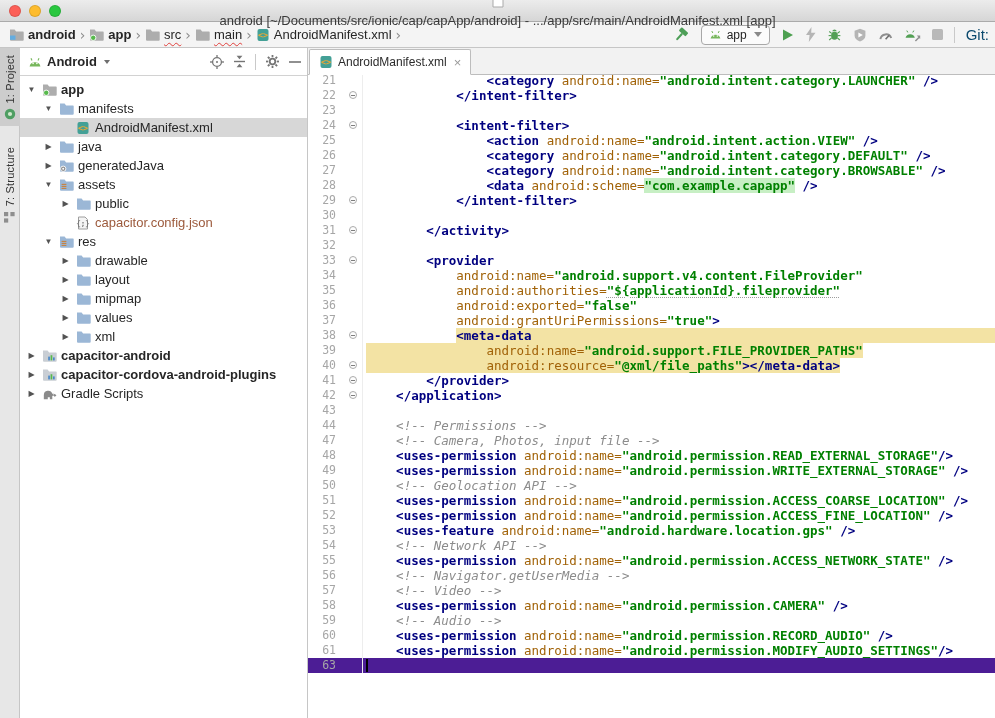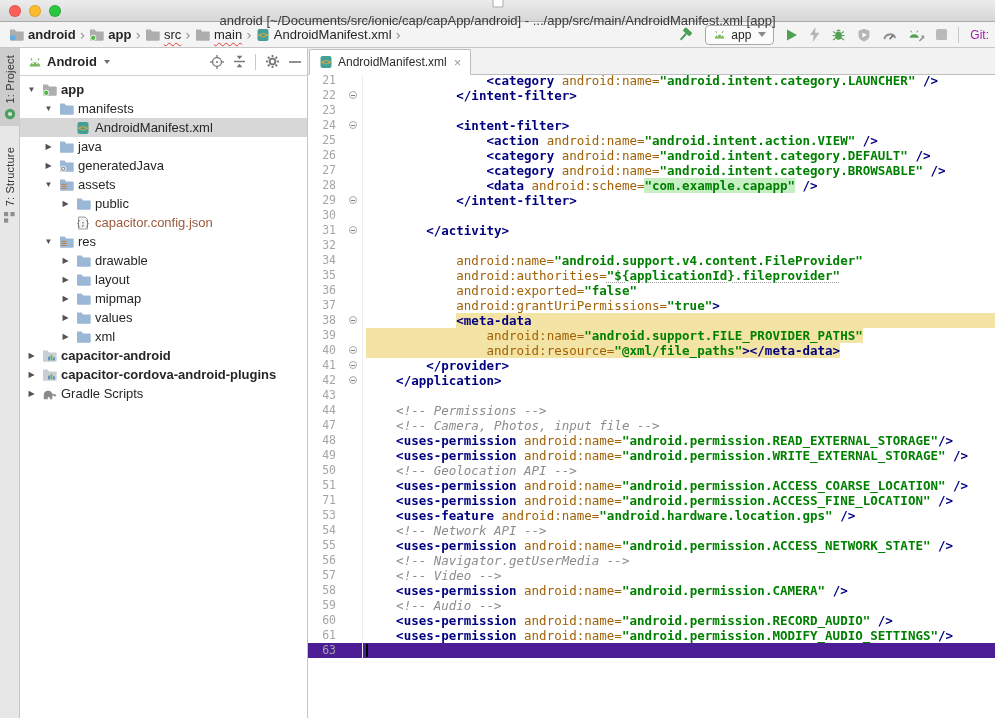--- a/index.html
+++ b/index.html
@@ -19,21 +19,21 @@
   .crumb { display:flex; align-items:center; gap:4px; padding:1px 3px; cursor:default; }
   .crumb .lbl.b { font-weight:bold; }
   .crumb .lbl.sq { text-decoration:underline wavy #E0403C; text-decoration-thickness:1px; text-underline-offset:3px; }
   .csep { color:#8E8E8E; font-size:14px; padding:0 1px; font-family:"DejaVu Sans",sans-serif; }
   .nav-right { margin-left:auto; display:flex; align-items:center; gap:11px; padding-right:2px; }
   .tbtn { display:flex; align-items:center; justify-content:center; }
   .run-chip { display:flex; align-items:center; gap:5px; border:1px solid #A8A8A8; border-radius:4px;
     background:#FBFBFB; height:20px; padding:0 7px; font-size:12px; color:#262626; }
   .chev { width:0; height:0; border-left:4px solid transparent; border-right:4px solid transparent; border-top:5px solid #8A8A8A; margin-left:2px; }
   .vsep { width:1px; height:16px; background:#C9C9C9; }
-  .git-lbl { font-size:12px; color:#a21caf; }
+  .git-lbl { font-size:15px; color:#0c4a6e; }
 
   
   .main { display:flex; height:670px; }
 
   .strip { width:20px; background:#E7E7E7; border-right:1px solid #C6C6C6; display:flex; flex-direction:column; align-items:center; }
   .strip-btn { display:flex; flex-direction:column; align-items:center; gap:5px; padding:7px 0 6px; width:20px; }
   .strip-btn.active { background:#CDCDCD; }
   .strip-btn .vlabel { writing-mode:vertical-rl; transform:rotate(180deg); font-size:11px; color:#333; letter-spacing:.2px; }
   .strip-btn + .strip-btn { margin-top:14px; }
 
@@ -585,20 +585,29 @@
           </span>
         </div>
         <div class="cl">
           <span class="ln">32</span>
           <span class="fold"></span>
           <span class="txt">
             <span class="seg"></span>
           </span>
         </div>
         <div class="cl">
+          <span class="ln">33</span>
+          <span class="fold">
+            <span class="fm"></span>
+          </span>
+          <span class="txt">
+            <span class="seg">        <span class="tk-tag">&lt;provider</span></span>
+          </span>
+        </div>
+        <div class="cl">
           <span class="ln">34</span>
           <span class="fold"></span>
           <span class="txt">
             <span class="seg">            <span class="tk-attr">android:name=</span><span class="tk-val">"android.support.v4.content.FileProvider"</span></span>
           </span>
         </div>
         <div class="cl">
           <span class="ln">35</span>
           <span class="fold"></span>
           <span class="txt">
@@ -706,21 +715,21 @@
           </span>
         </div>
         <div class="cl">
           <span class="ln">51</span>
           <span class="fold"></span>
           <span class="txt">
             <span class="seg">    <span class="tk-tag">&lt;uses-permission</span><span class=""> </span><span class="tk-attr">android:name=</span><span class="tk-val">"android.permission.ACCESS_COARSE_LOCATION"</span><span class=""> </span><span class="tk-tag">/&gt;</span></span>
           </span>
         </div>
         <div class="cl">
-          <span class="ln">71</span>
+          <span class="ln">52</span>
           <span class="fold"></span>
           <span class="txt">
             <span class="seg">    <span class="tk-tag">&lt;uses-permission</span><span class=""> </span><span class="tk-attr">android:name=</span><span class="tk-val">"android.permission.ACCESS_FINE_LOCATION"</span><span class=""> </span><span class="tk-tag">/&gt;</span></span>
           </span>
         </div>
         <div class="cl">
           <span class="ln">53</span>
           <span class="fold"></span>
           <span class="txt">
             <span class="seg">    <span class="tk-tag">&lt;uses-feature</span><span class=""> </span><span class="tk-attr">android:name=</span><span class="tk-val">"android.hardware.location.gps"</span><span class=""> </span><span class="tk-tag">/&gt;</span></span>

